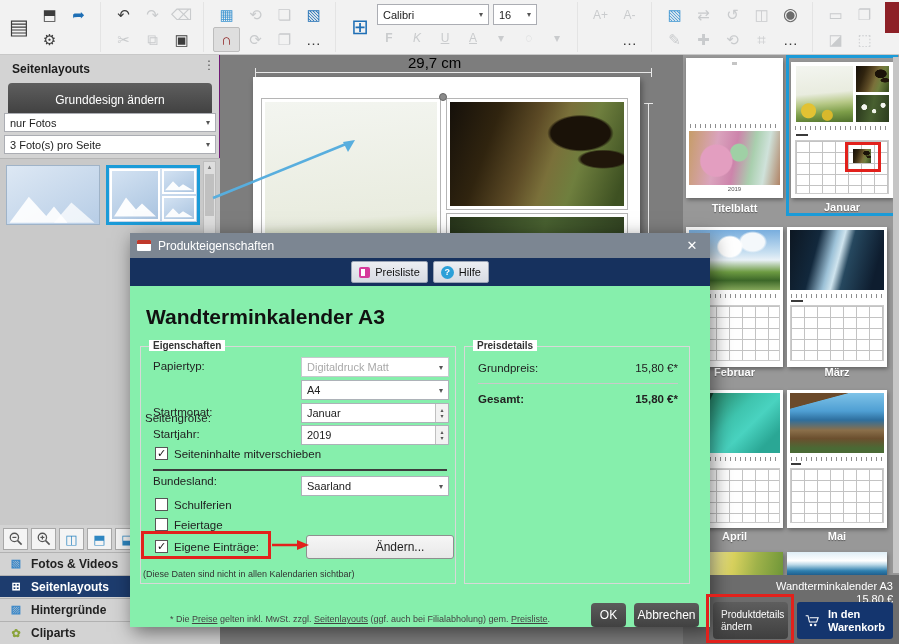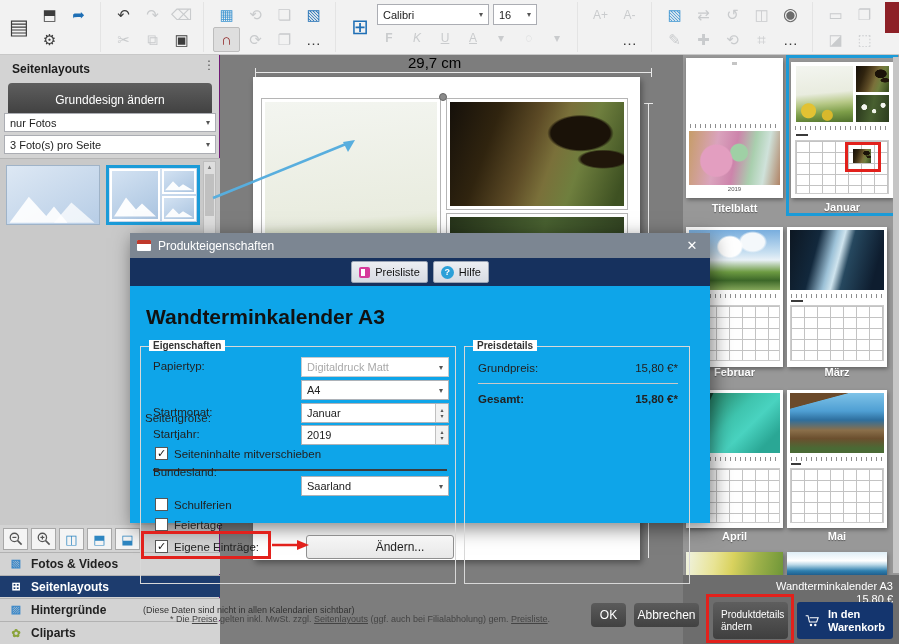--- a/index.html
+++ b/index.html
@@ -68,21 +68,21 @@
   .ph-coast{background:linear-gradient(165deg,#6b4a2a 18%,transparent 19%),linear-gradient(to bottom,#7ec3e8 0%,#4f9fd3 30%,#2e6f9e 45%,#8a6f4a 62%,#6b4f2e 76%,#4a6a35 92%);}
   .ph-lemon{background:linear-gradient(100deg,#f0f3e2 0%,#e8e394 30%,#d9d25e 48%,#9fb24a 72%,#6f9638 100%);}
   .ph-wave{background:linear-gradient(to bottom,#dfeef6 0%,#ffffff 38%,#bcd9e8 55%,#2f7fae 82%,#1f5f8e 100%);}
 
   
   .cartbar{left:683px;top:575px;width:216px;height:69px;background:#6d6d6d;}
   .cb-txt{position:absolute;right:6px;color:#fff;font-size:11px;text-align:right;}
   .navybtn{background:#14356e;border-radius:3px;color:#fff;display:flex;align-items:center;gap:7px;padding:0 8px;}
 
   
-  .dialog{left:130px;top:233px;width:580px;height:290px;background:#0ea5e9;box-shadow:3px 5px 18px rgba(0,0,0,.5);z-index:20;}
+  .dialog{left:130px;top:233px;width:580px;height:394px;background:#86efac;box-shadow:3px 5px 18px rgba(0,0,0,.5);z-index:20;}
   .dtitle{position:absolute;left:0;top:0;width:580px;height:25px;background:#7c8692;display:flex;align-items:center;padding:0 7px;gap:7px;}
   .dtitle-txt{color:#fff;font-size:12px;flex:1;}
   .dclose{color:#fff;font-size:13px;width:22px;text-align:center;}
   .appicon{width:14px;height:11px;background:#fff;border-radius:1px;position:relative;}
   .appicon span{position:absolute;left:0;top:0;width:14px;height:4px;background:#c0392b;border-radius:1px 1px 0 0;}
   .dnavy{position:absolute;left:0;top:25px;width:580px;height:28px;background:#16315e;display:flex;align-items:center;justify-content:center;gap:5px;padding-left:0;}
   .navy-toolbtn{height:22px;background:linear-gradient(#eceef2,#d7dbe3);border:1px solid #9aa4b5;border-radius:2px;display:flex;align-items:center;gap:5px;padding:0 7px;font-size:11px;color:#111;}
   .plicon{width:11px;height:11px;background:#d63a9b;border-radius:2px;position:relative;}
   .plicon span{position:absolute;left:2px;top:2px;width:4px;height:7px;background:#fff;}
   .qicon{width:13px;height:13px;border-radius:50%;background:#2ba0d8;color:#fff;font-size:9px;font-weight:bold;display:flex;align-items:center;justify-content:center;}
@@ -90,21 +90,21 @@
   .fieldset{position:absolute;border:1px solid #d8d8d8;}
   .legend{position:absolute;top:-7px;left:8px;background:#fff;padding:0 4px;font-size:10px;font-weight:bold;color:#333;}
   .flabel{position:absolute;font-size:11.5px;color:#222;}
   .fctrl{position:absolute;width:148px;height:20px;background:#fff;border:1px solid #adb2b8;display:flex;align-items:center;padding:0 5px;font-size:11px;color:#222;}
   .fctrl .arr{margin-left:auto;font-size:8px;color:#555;}
   .fctrl.disabled{color:#a9a9a9;border-color:#c6cacd;}
   .spinbox{margin-left:auto;width:13px;height:18px;border-left:1px solid #c0c0c0;display:flex;flex-direction:column;align-items:center;justify-content:center;font-size:6px;color:#555;line-height:6px;background:#f2f2f2;}
   .cbx{position:absolute;width:13px;height:13px;border:1px solid #565656;background:#fff;font-size:11px;color:#111;display:flex;align-items:center;justify-content:center;line-height:11px;}
   .cblbl{position:absolute;font-size:11.5px;color:#222;}
   .graybtn{position:absolute;background:linear-gradient(#f6f6f6,#e8e8e8);border:1px solid #8f8f8f;border-radius:3px;display:flex;align-items:center;justify-content:center;font-size:12px;color:#222;}
-  .dnote{position:absolute;font-size:9px;color:#333;margin-top:36px;}
+  .dnote{position:absolute;font-size:9px;color:#333;}
   .dhr{position:absolute;background:#3c3c3c;height:2px;}
   .phr{position:absolute;background:#c9c9c9;height:1px;}
   .pval{position:absolute;font-size:11.5px;color:#222;text-align:right;}
   .disclaimer{position:absolute;left:15px;top:381px;width:430px;font-size:9px;color:#444;text-align:center;}
   .disclaimer u{text-decoration:underline;}
   .dlgbtn{position:absolute;background:linear-gradient(#5b5b5b,#414141);color:#fff;border-radius:4px;display:flex;align-items:center;justify-content:center;font-size:12px;height:24px;top:370px;}
 
   .redbox{border:3px solid #e2211c;z-index:30;}
   .annot{z-index:30;}
 </style>
@@ -424,21 +424,21 @@
       <div class="fctrl" style="left:160px;top:78px;padding-right:0;">
         <span>2019</span>
         <span class="spinbox">
             <span>▴</span>
             <span>▾</span>
           </span>
       </div>
       <span class="cbx" style="left:14px;top:100px;">✓</span>
       <span class="cblbl" style="left:33px;top:101px;">Seiteninhalte mitverschieben</span>
       <div class="dhr" style="left:12px;top:122px;width:294px;"></div>
-      <span class="flabel" style="left:12px;top:119px;">Bundesland:</span>
+      <span class="flabel" style="left:12px;top:128px;">Bundesland:</span>
       <div class="fctrl" style="left:160px;top:129px;">
         <span>Saarland</span>
         <span class="arr">▾</span>
       </div>
       <span class="cbx" style="left:14px;top:151px;"></span>
       <span class="cblbl" style="left:33px;top:152px;">Schulferien</span>
       <span class="cbx" style="left:14px;top:171px;"></span>
       <span class="cblbl" style="left:33px;top:172px;">Feiertage</span>
       <span class="cbx" style="left:14px;top:193px;">✓</span>
       <span class="cblbl" style="left:33px;top:194px;">Eigene Einträge:</span>

